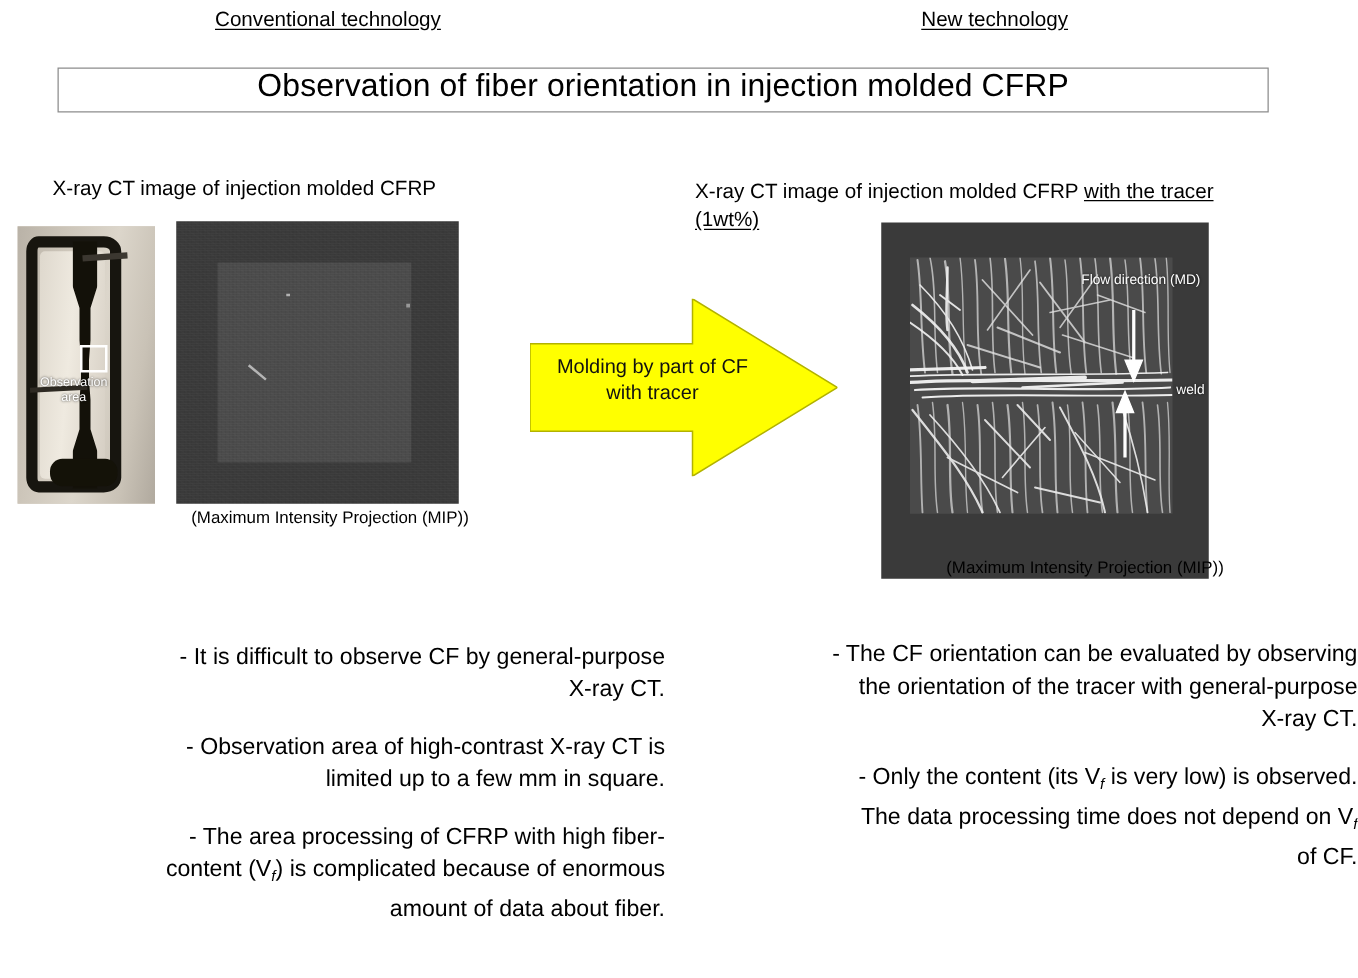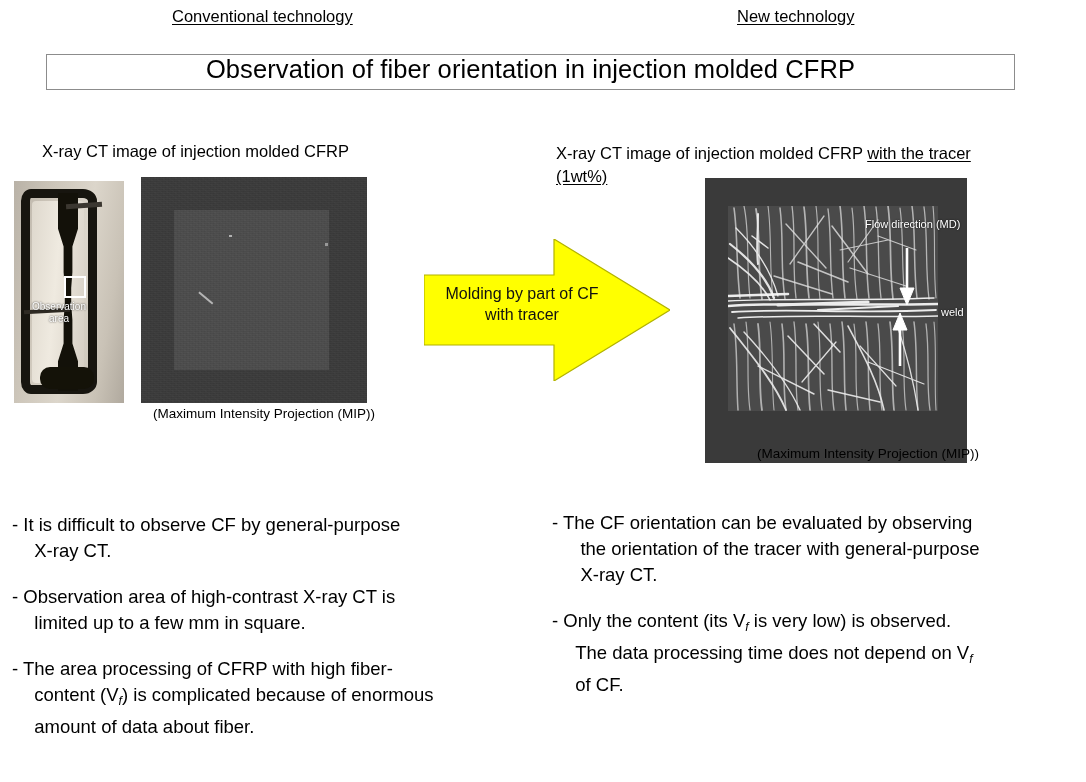--- a/index.html
+++ b/index.html
@@ -237,30 +237,30 @@
     color: #111;
   }
 
   
   .bullets {
     position: absolute;
     font-size: 18.5px;
     line-height: 26px;
     color: #000;
   }
-  #bullets-left { left: 12px; top: 512px; width: 520px; }
+  #bullets-left { left: 12px; top: 512px; width: 520px; text-align: right; }
   #bullets-right { left: 552px; top: 510px; width: 534px; }
   .bullet {
     display: block;
     margin-bottom: 20px;
     text-indent: -12px;
     padding-left: 12px;
     white-space: pre-wrap;
   }
-  #bullets-right .bullet { text-indent: -13px; padding-left: 13px; }
+  #bullets-right .bullet { text-indent: -13px; padding-left: 13px; text-align: right; }
   .sub { font-size: 0.66em; vertical-align: -0.32em; font-style: italic; }
 </style>
 </head>
 <body>
 
 <div class="col-header" id="hdr-conventional">Conventional technology</div>
 <div class="col-header" id="hdr-new">New technology</div>
 
 <div id="title-box">
   <span id="title-text">Observation of fiber orientation in injection molded CFRP</span>

